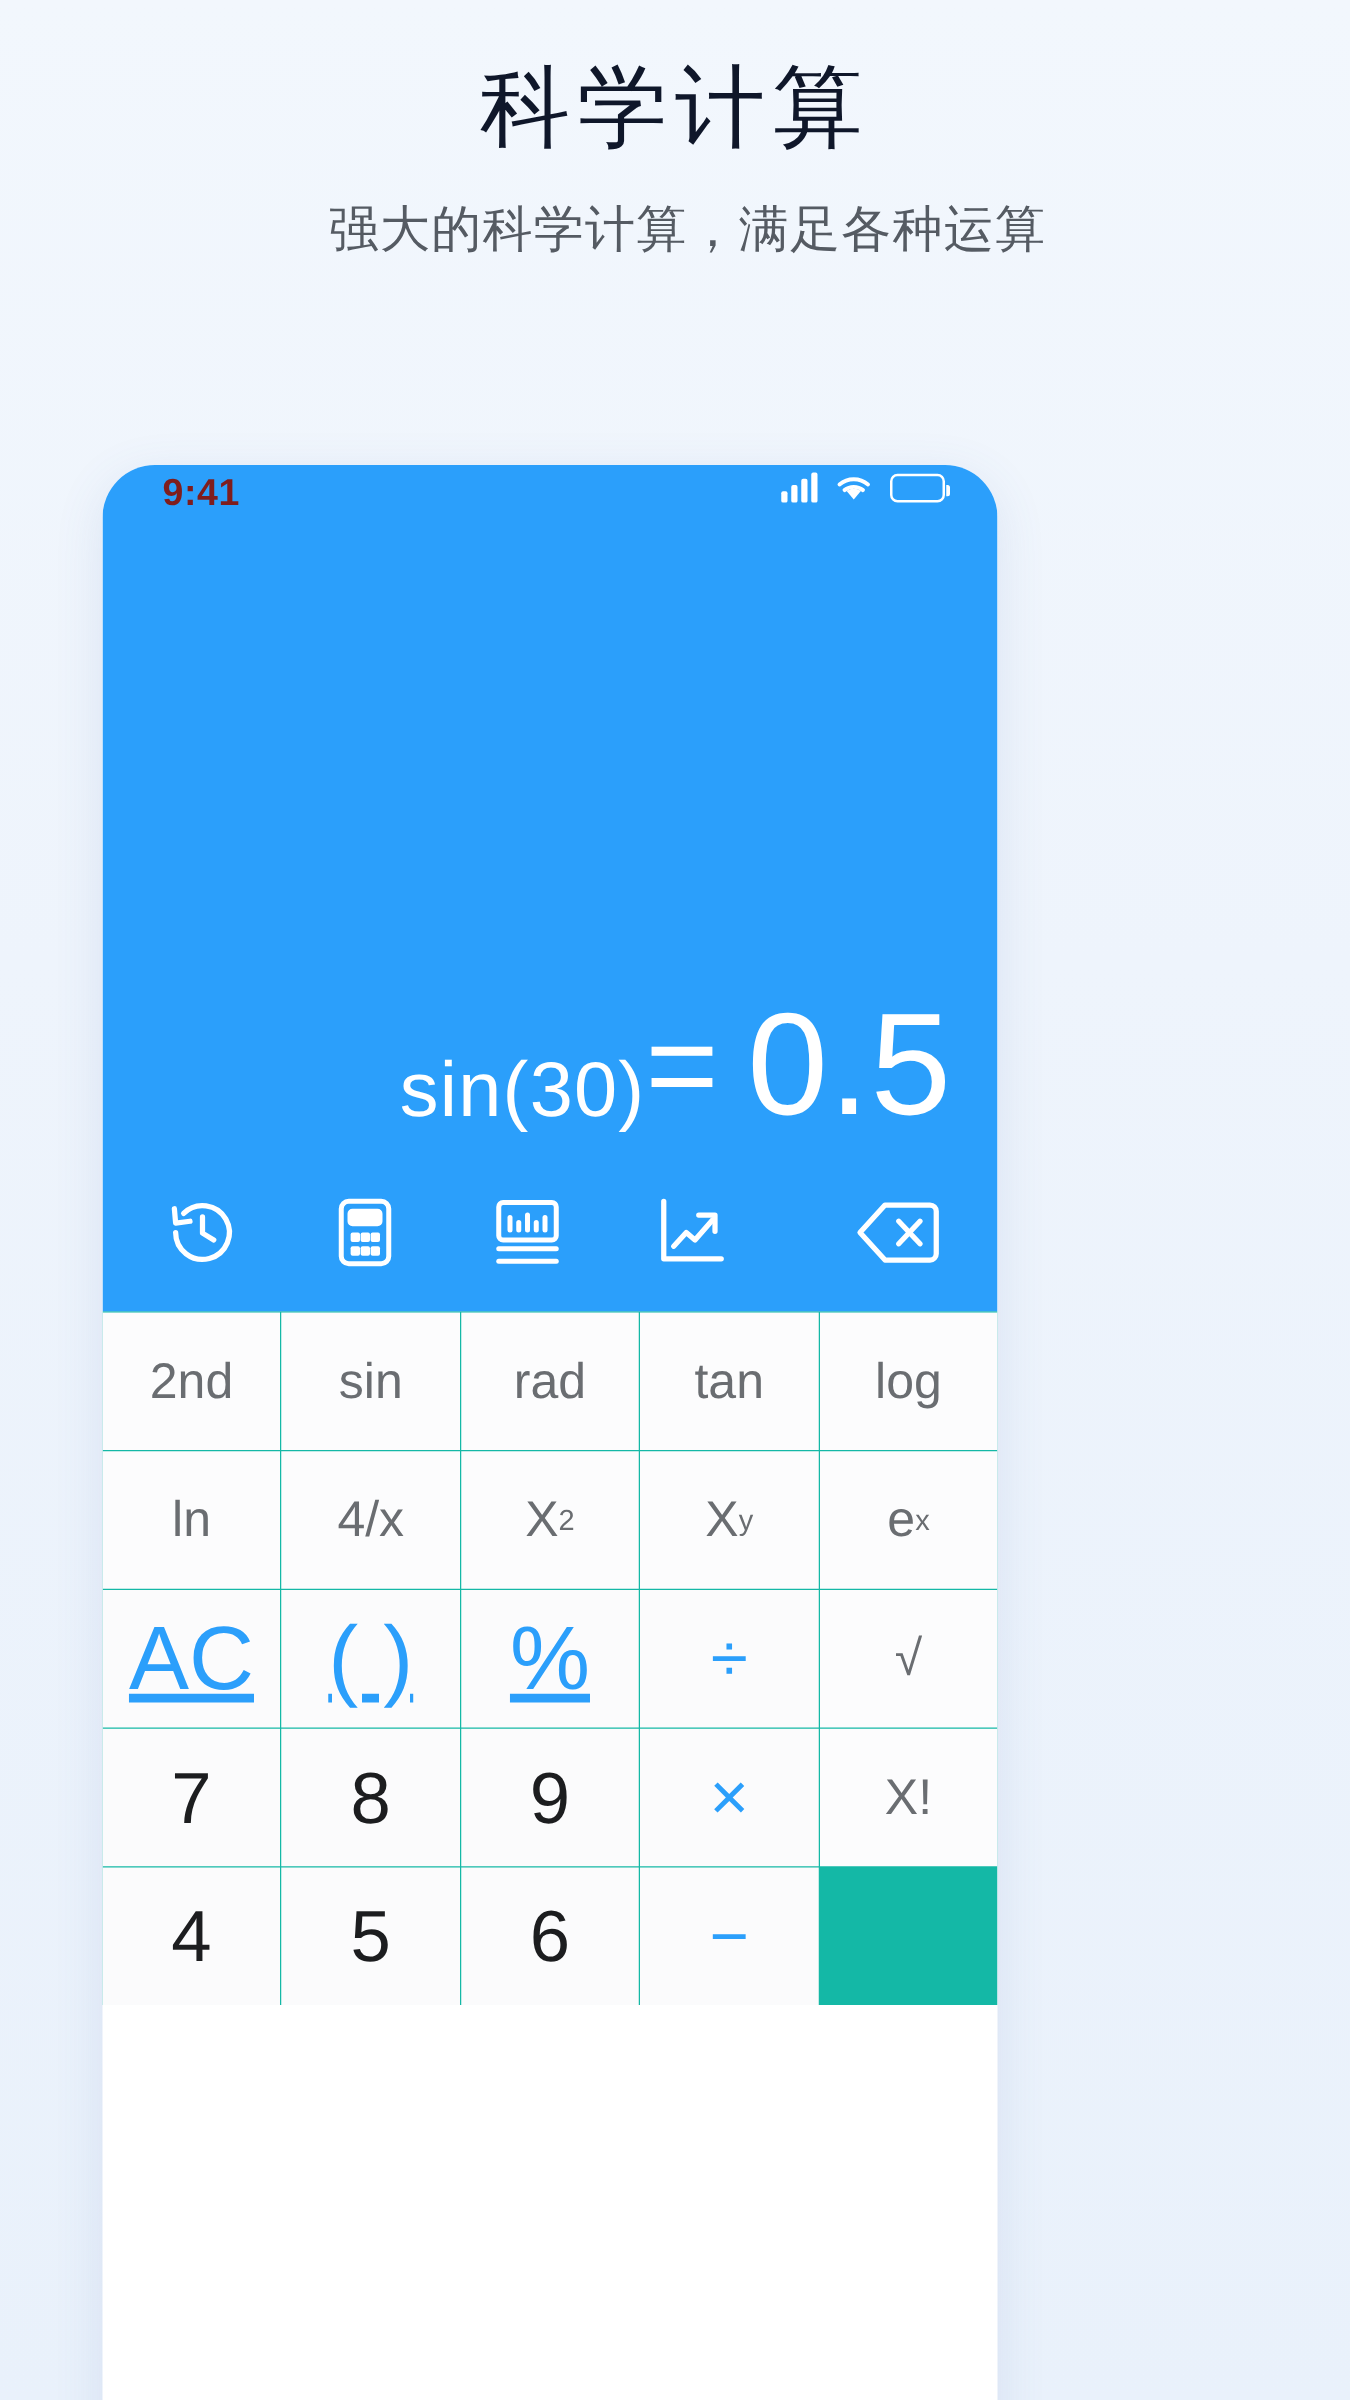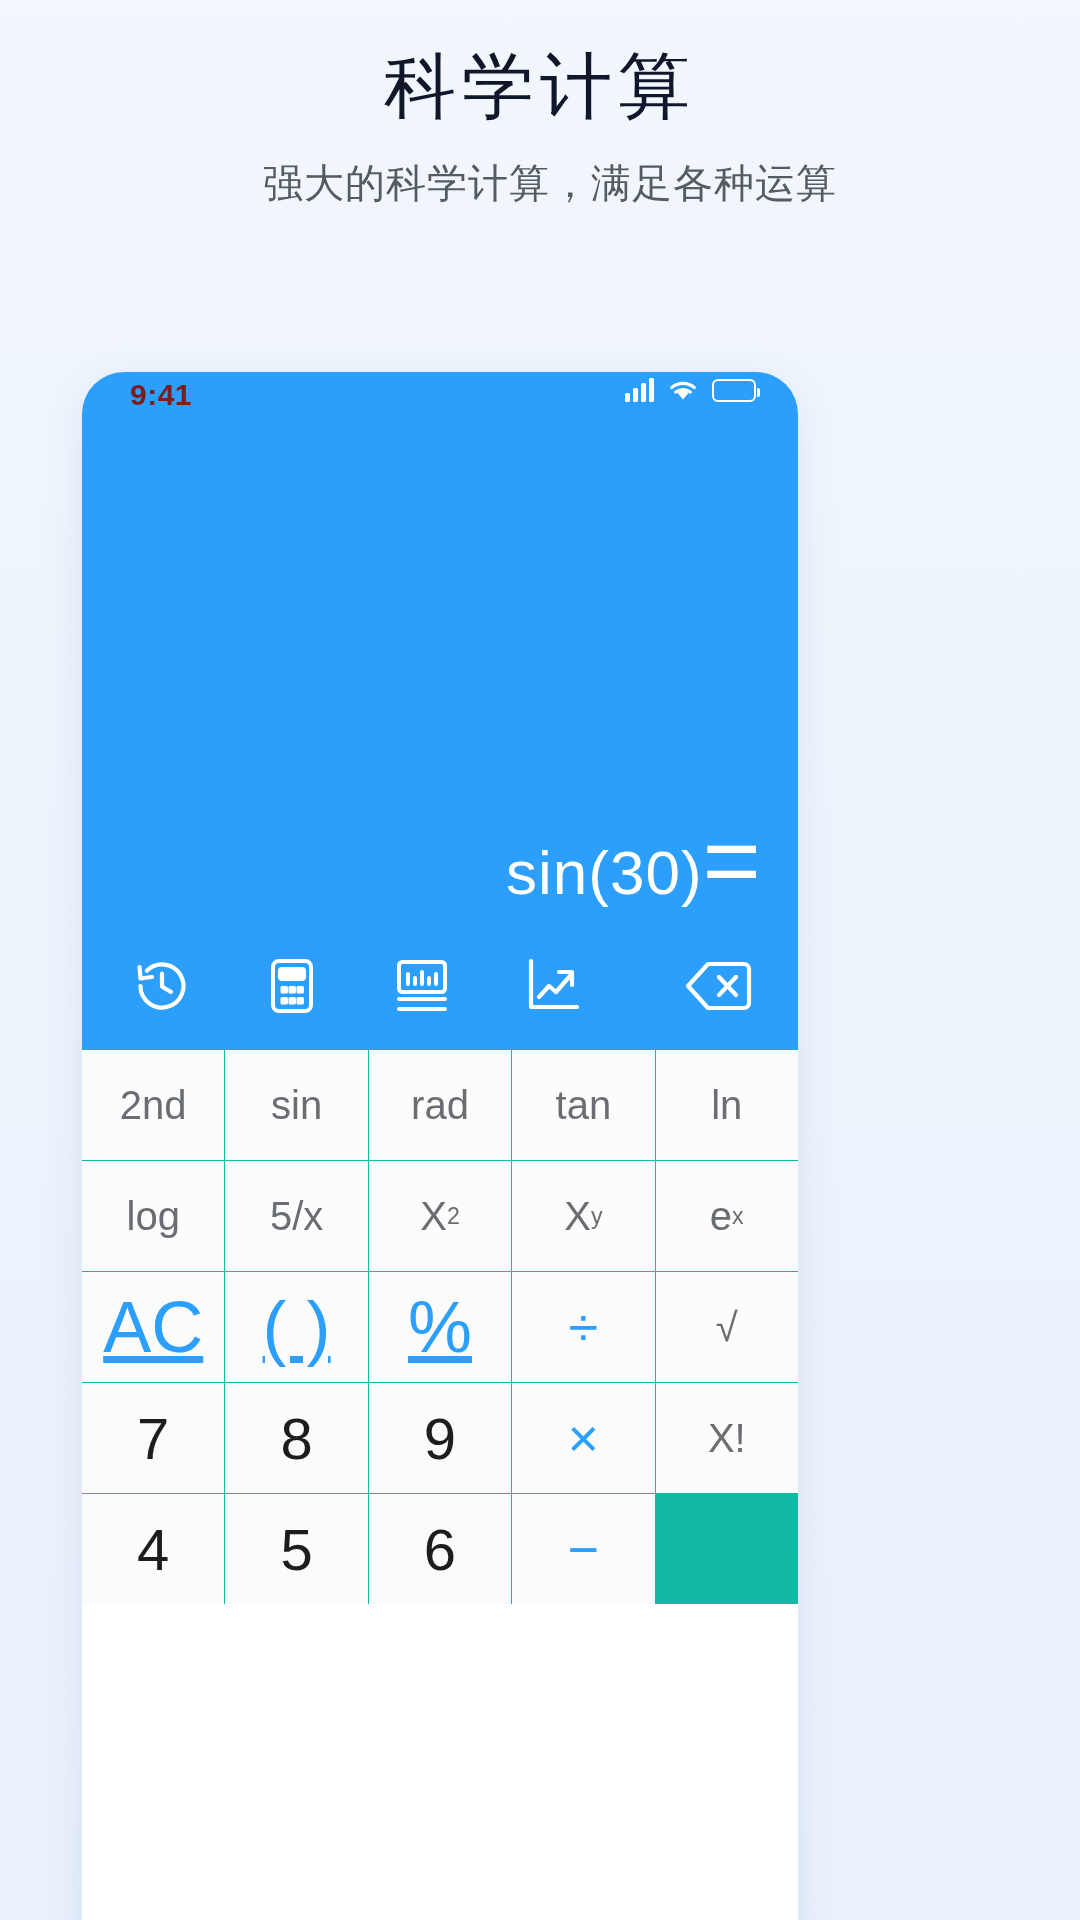--- a/index.html
+++ b/index.html
@@ -184,20 +184,21 @@
         <span class="battery-icon">
           <span class="battery-fill"></span>
         </span>
       </div>
     </div>
 
     <div class="readout">
       <div class="expression">sin(30)</div>
       <div class="result">
         <span class="eq">=</span>
+        <span>0.5</span>
       </div>
     </div>
 
     <div class="toolbar">
       <div class="tool-group">
 
         <div class="tool-btn">
           <span>
             <svg width="60" height="60" viewBox="0 0 60 60" fill="none" stroke="#fff" stroke-width="4.2" stroke-linecap="round" stroke-linejoin="round">
               <path d="M8.5 30a21.5 21.5 0 1 0 6.4-15.3"></path>
@@ -270,27 +271,27 @@
         <span>sin</span>
       </div>
     <div class="key fn">
         <span>rad</span>
       </div>
     <div class="key fn">
         <span>tan</span>
       </div>
 
     <div class="key fn">
+        <span>log</span>
+      </div>
+    <div class="key fn">
         <span>ln</span>
       </div>
     <div class="key fn">
-        <span>log</span>
-      </div>
-    <div class="key fn">
-        <span>5/x</span>
+        <span>4/x</span>
       </div>
     <div class="key fn">
         <span>X</span>
         <sup>2</sup>
       </div>
     <div class="key fn">
         <span>X</span>
         <sup>y</sup>
       </div>
 

